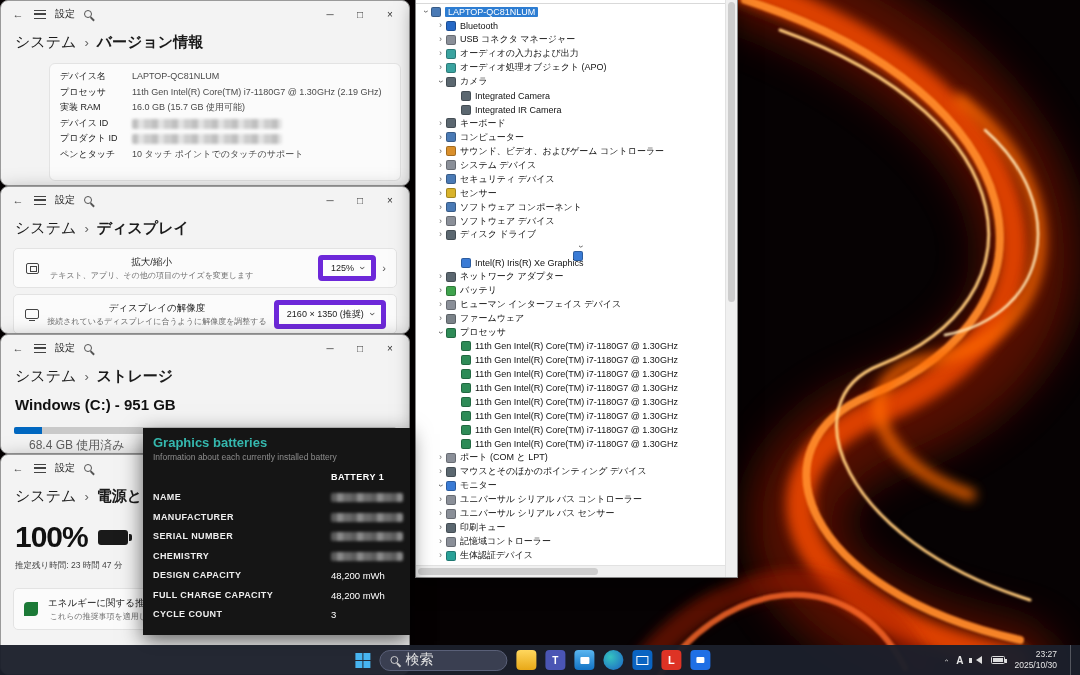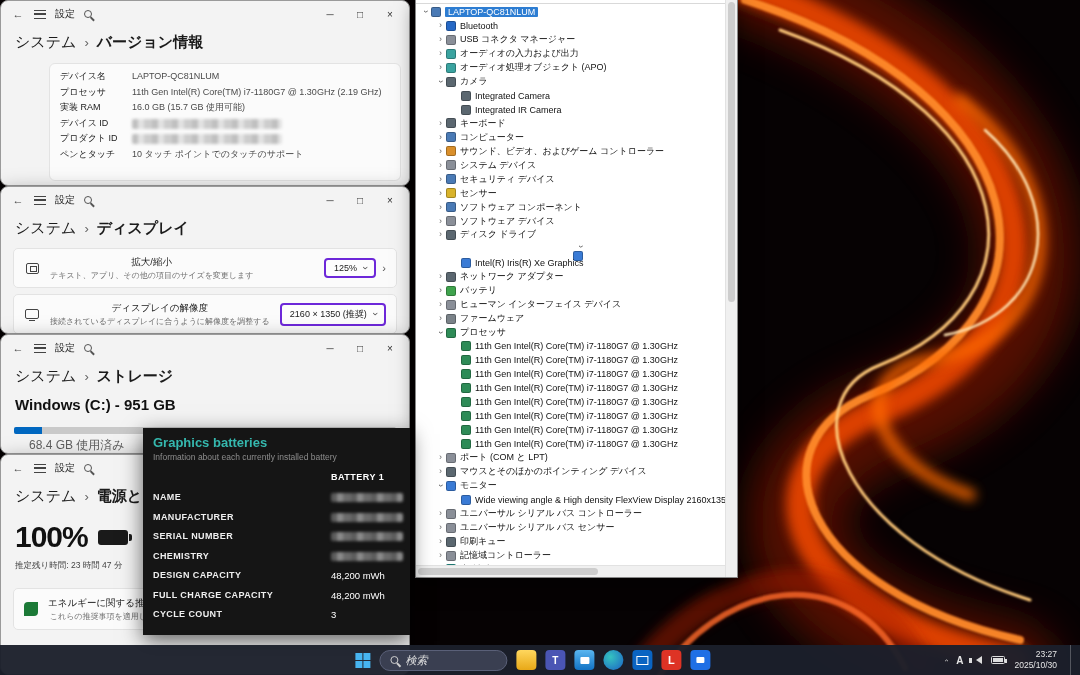--- a/index.html
+++ b/index.html
@@ -39,21 +39,21 @@
              border-radius:5px; height:40px; display:flex; align-items:center; padding:0 10px; gap:10px; }
   .set-icon { width:16px; height:16px; flex:none; color:#333; font-size:12px; display:flex; align-items:center; justify-content:center; }
   .scale-glyph { width:13px; height:11px; border:1.4px solid #444; border-radius:2px; position:relative; }
   .scale-glyph::after { content:''; position:absolute; right:1px; bottom:1px; width:5px; height:4px; border:1.2px solid #444; }
   .monitor-glyph { width:14px; height:10px; border:1.4px solid #444; border-radius:2px; position:relative; }
   .monitor-glyph::after { content:''; position:absolute; left:3px; right:3px; bottom:-3px; height:1.4px; background:#444; }
   .set-texts { display:flex; flex-direction:column; gap:1px; min-width:0;align-items:center; }
   .set-title { font-size:9.5px; color:#1a1a1a; white-space:nowrap; }
   .set-sub { font-size:8px; color:#707070; white-space:nowrap; overflow:hidden; }
   .set-right { margin-left:auto; display:flex; align-items:center; gap:6px; flex:none; }
-  .dropdown { display:flex; align-items:center; gap:6px; border:2px solid #6d28d9; background:#fdfdfd;
+  .dropdown { display:flex; align-items:center; gap:6px; border:5px solid #6d28d9; background:#fdfdfd;
               border-radius:4px; padding:3px 8px; font-size:9px; color:#1a1a1a; white-space:nowrap; }
   .chev { display:inline-block; color:#555; font-size:10px; transform:rotate(90deg); line-height:1; }
   .navchev { color:#555; font-size:11px; }
 
   
   .drive-title { padding:10px 0 0 14px; font-size:15px; font-weight:bold; color:#111; }
   .progress { position:absolute; left:13px; right:13px; height:7px; background:#c9c9c9; border-radius:2px; overflow:hidden; }
   .progress-fill { height:100%; background:#0067c0; }
   .used-label { position:absolute; left:28px; font-size:12px; color:#5f5f5f; }
 
@@ -98,21 +98,21 @@
   
   #taskbar { position:absolute; left:0; right:0; bottom:0; height:30px; z-index:10;
              background:rgba(27,31,43,.96); display:flex; align-items:center; }
   .tb-center { position:absolute; left:50%; transform:translateX(-52%); display:flex; align-items:center; gap:9px; }
   .win-logo { width:15px; height:15px; display:grid; grid-template-columns:7px 7px; grid-template-rows:7px 7px; gap:1px; cursor:pointer; }
   .win-logo span { background:#47b4f0; }
   .search-pill { width:128px; height:21px; border-radius:11px; background:#3a3f51; border:1px solid #5a6078;
                  display:flex; align-items:center; gap:7px; padding:0 10px; cursor:pointer; }
   .search-pill .magnifier { border-color:#cfcfcf; }
   .search-pill .magnifier::after { background:#cfcfcf; }
-  .search-pill .txt { font-size:11px; color:#e2e2e2;font-style:italic; }
+  .search-pill .txt { font-size:14px; color:#e2e2e2; }
   .tb-app { width:20px; height:20px; border-radius:4px; display:flex; align-items:center; justify-content:center;
             font-size:11px; font-weight:bold; color:#fff; cursor:pointer; }
   [data-name="file-explorer-icon"] { background:linear-gradient(#ffd75e,#e8a817); }
   [data-name="teams-icon"] { background:#4a55b4; }
   [data-name="teams-icon"]::after { content:'T'; font-size:10px; }
   [data-name="store-icon"] { background:linear-gradient(#59b6f0,#1273c4); }
   [data-name="store-icon"]::after { content:''; width:9px; height:7px; background:#fff; border-radius:1px; }
   [data-name="edge-icon"] { background:radial-gradient(circle at 35% 35%, #35c3c0, #1b62c5); border-radius:50%; }
   [data-name="mail-icon"] { background:#0a64c2; }
   [data-name="mail-icon"]::after { content:''; width:10px; height:7px; border:1.3px solid #fff; }
@@ -509,25 +509,20 @@
         <div class="tree-row" data-name="device-tree-item" style="padding-left: 19px;">
           <span class="tree-arrow" data-name="expand-icon">›</span>
           <span class="tree-icon" data-name="mouse-icon" style="background: rgb(91, 103, 112);"></span>
           <span class="tree-label" data-name="device-label">マウスとそのほかのポインティング デバイス</span>
         </div>
         <div class="tree-row" data-name="device-tree-item" style="padding-left: 19px;">
           <span class="tree-arrow open" data-name="collapse-icon">›</span>
           <span class="tree-icon" data-name="monitor-icon" style="background: rgb(58, 123, 213);"></span>
           <span class="tree-label" data-name="device-label">モニター</span>
         </div>
-        <div class="tree-row" data-name="device-tree-item" style="padding-left: 34px;">
-          <span class="tree-arrow" data-name="tree-spacer"></span>
-          <span class="tree-icon" data-name="monitor-icon" style="background: rgb(58, 123, 213);"></span>
-          <span class="tree-label" data-name="device-label">Wide viewing angle &amp; High density FlexView Display 2160x135</span>
-        </div>
         <div class="tree-row" data-name="device-tree-item" style="padding-left: 19px;">
           <span class="tree-arrow" data-name="expand-icon">›</span>
           <span class="tree-icon" data-name="usb-controller-icon" style="background: rgb(138, 143, 152);"></span>
           <span class="tree-label" data-name="device-label">ユニバーサル シリアル バス コントローラー</span>
         </div>
         <div class="tree-row" data-name="device-tree-item" style="padding-left: 19px;">
           <span class="tree-arrow" data-name="expand-icon">›</span>
           <span class="tree-icon" data-name="usb-controller-icon" style="background: rgb(138, 143, 152);"></span>
           <span class="tree-label" data-name="device-label">ユニバーサル シリアル バス センサー</span>
         </div>

